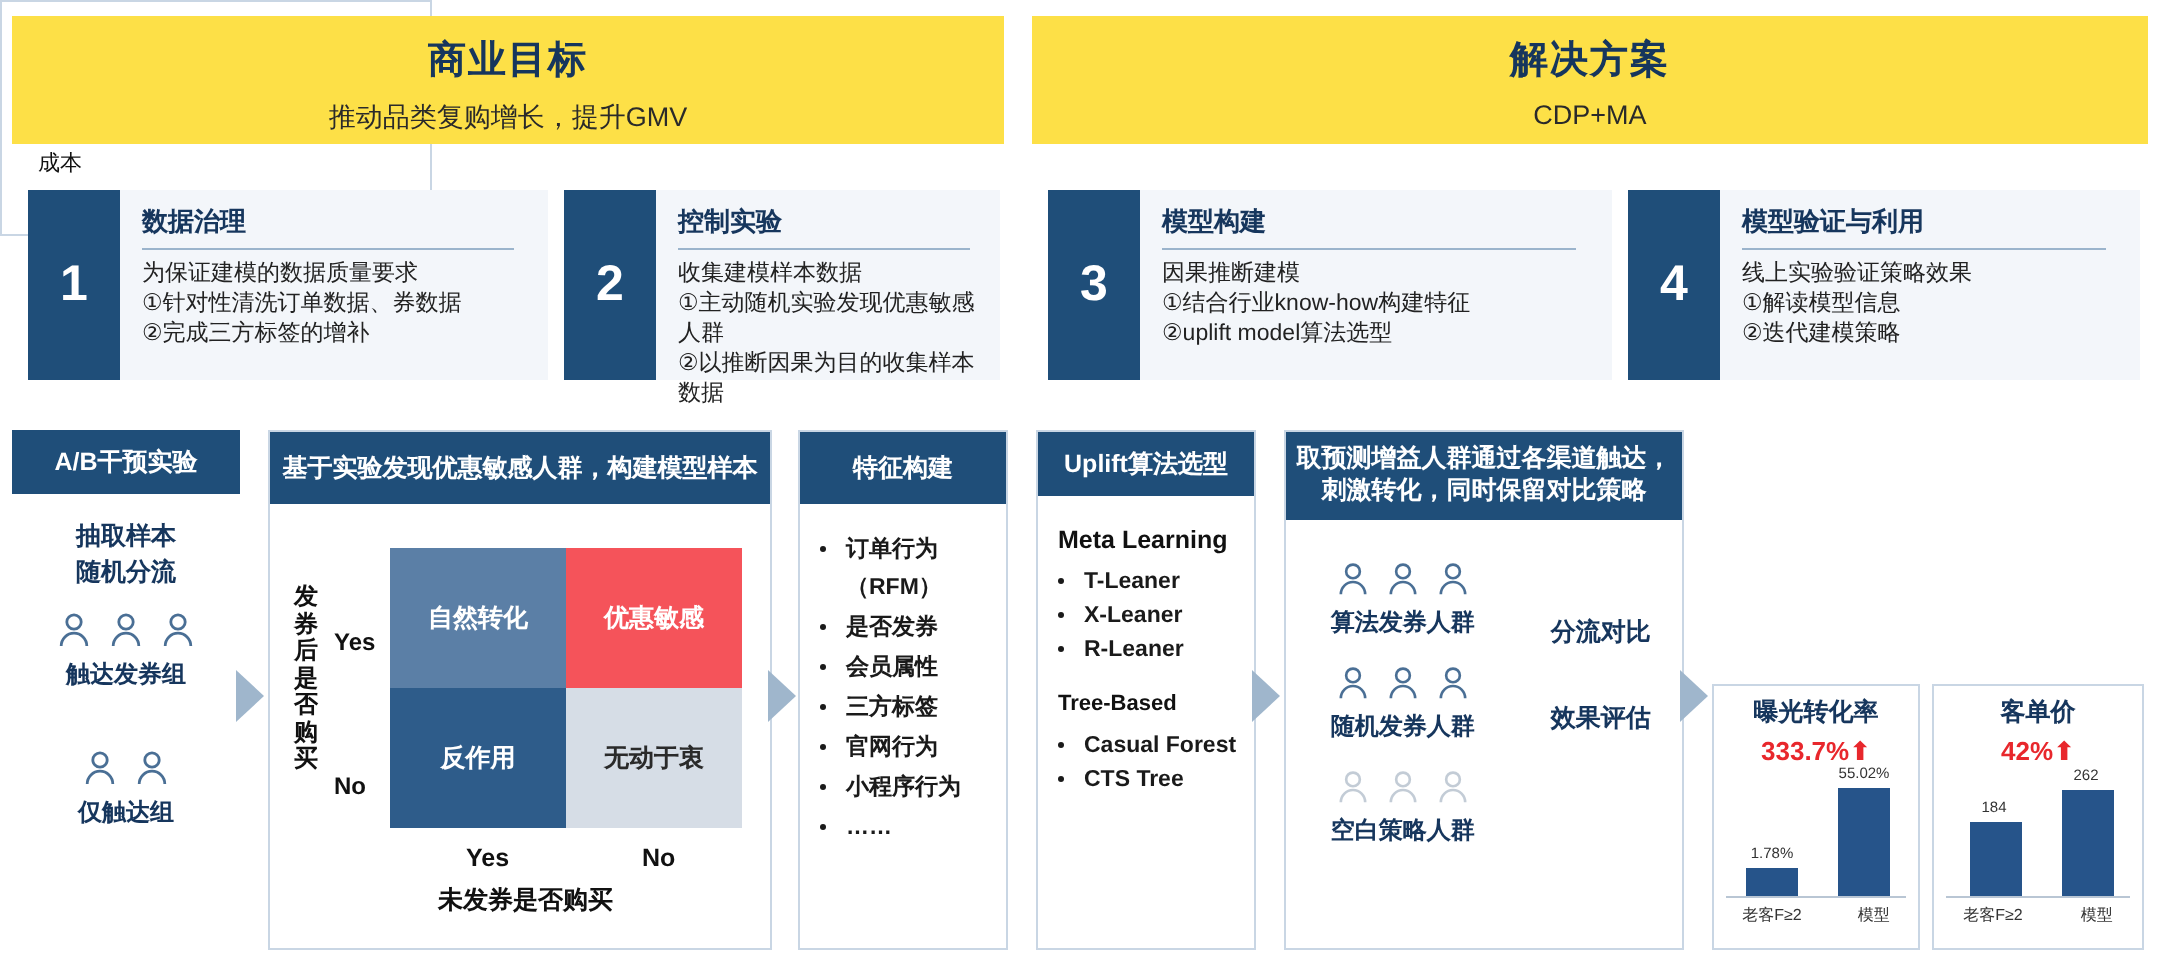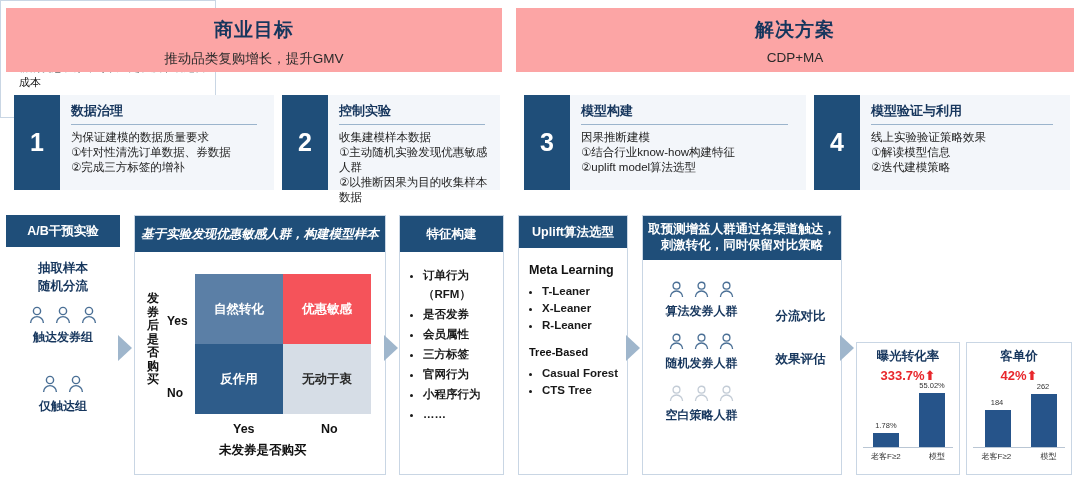--- a/index.html
+++ b/index.html
@@ -7,21 +7,21 @@
     width:1080px;height:490px;
     background:#ffffff;
     font-family:"Liberation Sans","DejaVu Sans",sans-serif;
     color:#1a1a1a;
     position:relative;
     overflow:hidden;
   }
   .root{position:relative;width:1080px;height:490px;}
 
   
-  .hdr{position:absolute;top:8px;height:64px;background:#fca5a5;}
+  .hdr{position:absolute;top:8px;height:64px;background:#fde047;}
   .hdr-left{left:6px;width:496px;}
   .hdr-right{left:516px;width:558px;}
   .hdr .title{
     text-align:center;font-weight:bold;font-size:19px;color:#16365d;
     margin-top:9px;letter-spacing:1px;
   }
   .hdr .sub{
     text-align:center;font-size:13.5px;color:#2a2a2a;margin-top:7px;
   }
 
@@ -59,21 +59,21 @@
   .ppl{display:flex;justify-content:center;gap:6px;margin:10px 0 4px;}
   .ab-cap{font-size:12px;font-weight:bold;color:#16365d;margin-top:2px;}
   .ab-gap{height:18px;}
 
   
   .arrow{position:absolute;width:0;height:0;border-top:13px solid transparent;
     border-bottom:13px solid transparent;border-left:14px solid #9fb6cc;}
 
   
   .p-quad{left:134px;width:252px;height:260px;}
-  .p-quad .panel-hd{height:36px;font-style:italic;}
+  .p-quad .panel-hd{height:36px;}
   .quad-wrap{position:relative;height:222px;padding:6px 8px 0 8px;box-sizing:border-box;}
   .vlabel{position:absolute;left:10px;top:40px;width:16px;font-size:12px;font-weight:bold;
     line-height:13.5px;text-align:center;color:#111;}
   .yesno{position:absolute;font-size:12px;font-weight:bold;color:#111;}
   .grid{position:absolute;left:60px;top:22px;width:176px;height:140px;
     display:grid;grid-template-columns:1fr 1fr;grid-template-rows:1fr 1fr;}
   .cell{display:flex;align-items:center;justify-content:center;font-size:12.5px;font-weight:bold;}
   .c-nat{background:#5b7fa6;color:#fff;text-align:right;}
   .c-sen{background:#f5535a;color:#fff;}
   .c-rev{background:#2e5c8a;color:#fff;}

